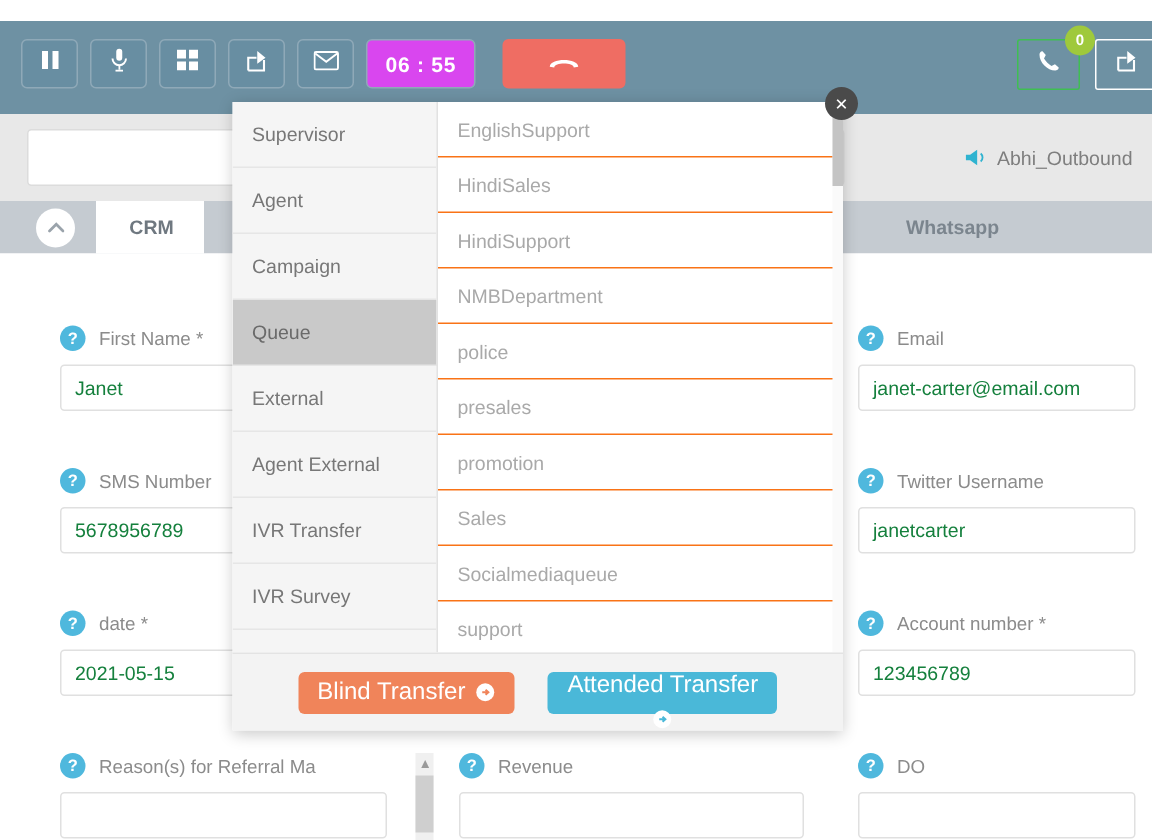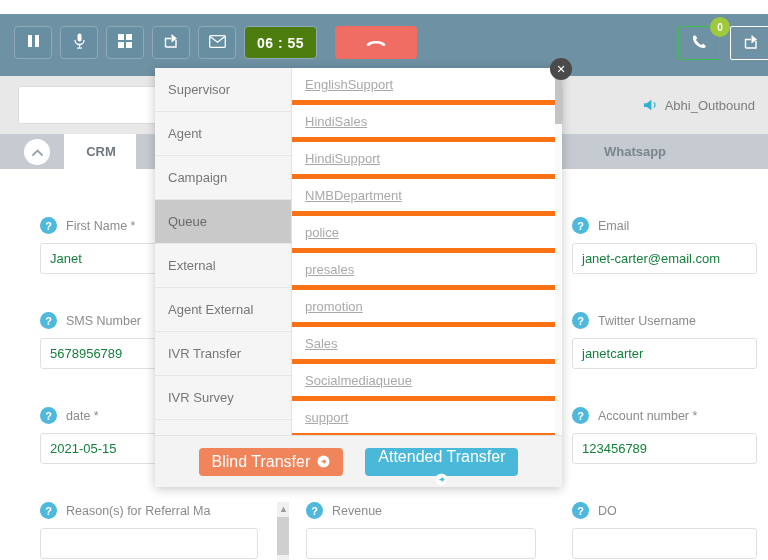--- a/index.html
+++ b/index.html
@@ -17,21 +17,21 @@
     background:#6e91a3;
   }
   .tb-left { position:absolute; left:14px; top:12px; display:flex; gap:8px; align-items:center; }
   .tb-btn {
     width:38px; height:33px; border:1px solid #8fa9b8; border-radius:4px;
     background:#688ea2; display:flex; align-items:center; justify-content:center;
     color:#ffffff;
   }
   .tb-timer {
     min-width:68px; height:33px; padding:0 12px;
-    border:1px solid #8fa9b8; border-radius:4px; background:#4d7c0f;
+    border:1px solid #8fa9b8; border-radius:4px; background:#d946ef;
     display:flex; align-items:center; justify-content:center;
     color:#fff; font-size:14px; font-weight:bold; letter-spacing:.5px;
   }
   .tb-hangup {
     width:82px; height:33px; border-radius:4px; background:#ef6d63;
     display:flex; align-items:center; justify-content:center; color:#fff;
     margin-left:10px;
   }
   .tb-right { position:absolute; right:-4px; top:12px; display:flex; gap:10px; align-items:center; }
   .tb-phone-wrap { position:relative; }
@@ -131,21 +131,21 @@
     overflow:hidden;
   }
   .mitem {
     height:44px; padding:0 13px; display:flex; align-items:center;
     font-size:13px; color:#777777; border-bottom:1px solid #e6e6e6; white-space:nowrap;
   }
   .mitem.selected { background:#c9c9c9; color:#6a6a6a; }
   .mcol-right { flex:1; height:100%; background:#ffffff; overflow:hidden; position:relative; }
   .qitem {
     height:37px; padding:0 13px; display:flex; align-items:center;
-    font-size:13px; color:#a9a9a9; border-bottom:5px solid #f97316; white-space:nowrap;text-decoration:underline;
+    font-size:13px; color:#a9a9a9; border-bottom:1px solid #f97316; white-space:nowrap;
   }
   .q-scroll-track { position:absolute; right:0; top:0; width:7px; height:100%; background:#fafafa; }
   .q-scroll-thumb { position:absolute; right:0; top:4px; width:7px; height:52px; background:#c4c4c4; }
   .modal-footer {
     position:absolute; left:0; bottom:0; width:407px; height:52px;
     background:#f3f3f3; border-top:1px solid #e3e3e3;
     display:flex; align-items:center; justify-content:center; gap:22px;
   }
   .btn {
     height:28px; padding:0 13px; border-radius:4px; border:none; color:#fff;

